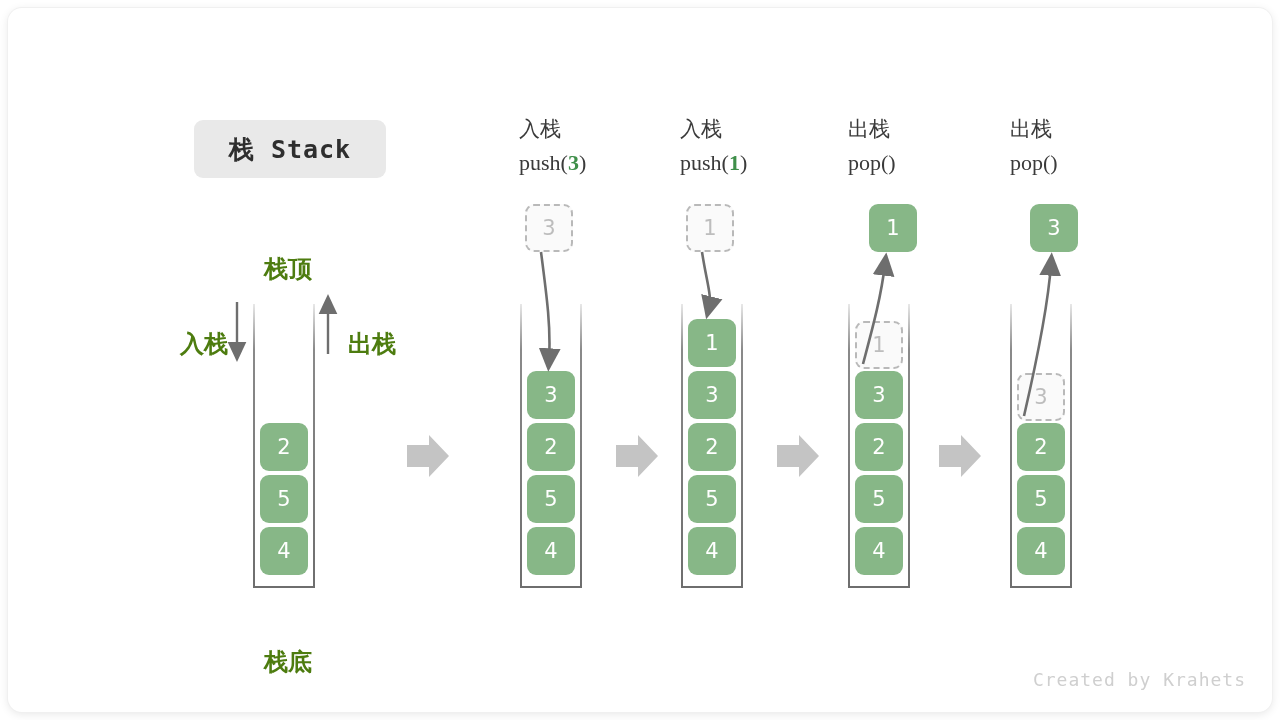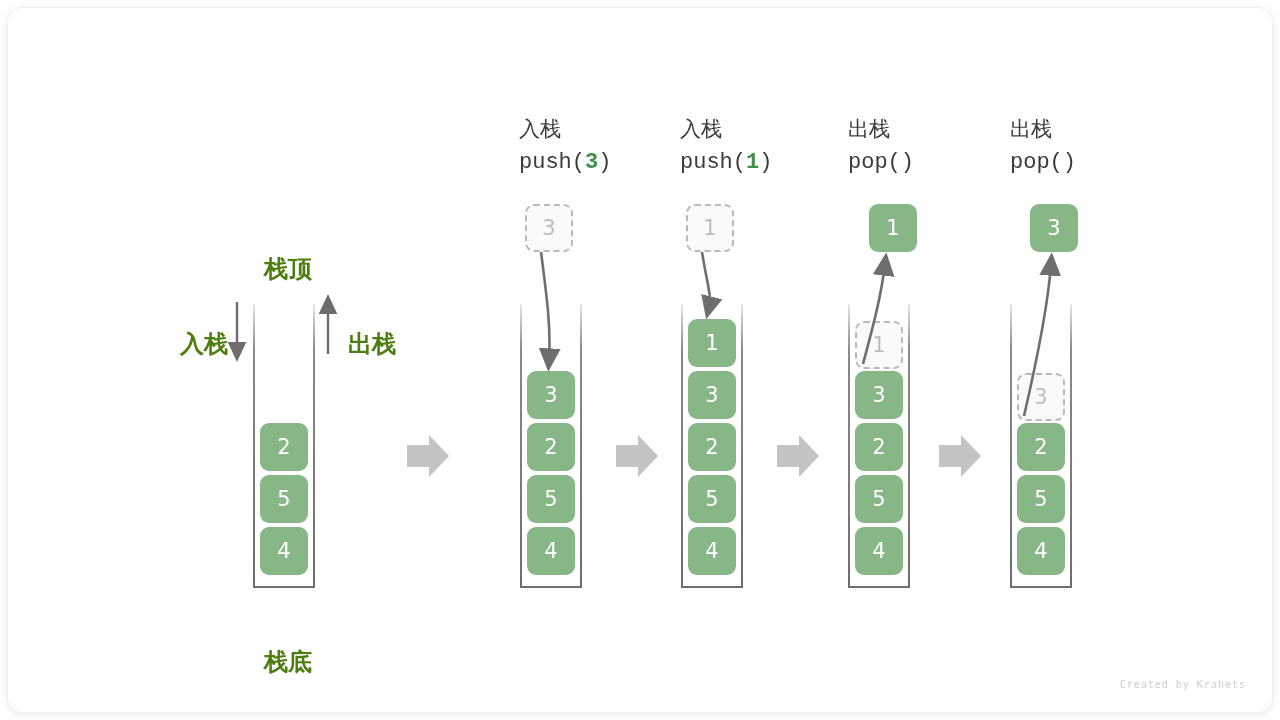--- a/index.html
+++ b/index.html
@@ -31,21 +31,21 @@
   
   .col-head{
     position:absolute; white-space:nowrap; line-height:1.55;
   }
   .col-head .cn{
     font-size:21px; font-weight:normal; color:#3a3a3a;
     font-family:"DejaVu Sans","Liberation Sans",sans-serif;
   }
   .col-head .code{
     font-size:22px; color:#3a3a3a;
-    font-family:Liberation Mono, monospace;
+    font-family:Liberation Serif, serif;
   }
   .col-head .code b{color:#3f8f4a; font-weight:bold;}
 
   
   .stack{
     position:absolute; width:62px; height:284px;
   }
   .stack .wall-l,.stack .wall-r{
     position:absolute; top:0; width:2px; height:284px;
     background:linear-gradient(to bottom,#e8e8e8 0%,#8a8a8a 16%,#6e6e6e 100%);
@@ -72,29 +72,30 @@
 
   
   .float-cell{position:absolute;}
 
   
   svg.overlay{position:absolute; left:0; top:0; width:1264px; height:704px; pointer-events:none;}
 
   
   .watermark{
     position:absolute; right:26px; bottom:22px;
-    font-size:10px; color:#cfcfcf; letter-spacing:1px;
+    font-size:18px; color:#cfcfcf; letter-spacing:1px;
     font-family:"DejaVu Sans Mono","Liberation Mono",monospace;
   }
 </style>
 </head>
 <body>
 
 <div class="canvas">
 
+  <div class="title-chip">栈 Stack</div>
 
   <div class="cn-label" style="left:256px; top:245px;">栈顶</div>
   <div class="cn-label" style="left:256px; top:614px;margin-top:24px;">栈底</div>
   <div class="cn-label" style="left:172px; top:320px;">入栈</div>
   <div class="cn-label" style="left:340px; top:320px;">出栈</div>
 
   <div class="stack" style="left:245px; top:296px;">
     <div class="wall-l"></div>
     <div class="wall-r"></div>
     <div class="wall-b"></div>

